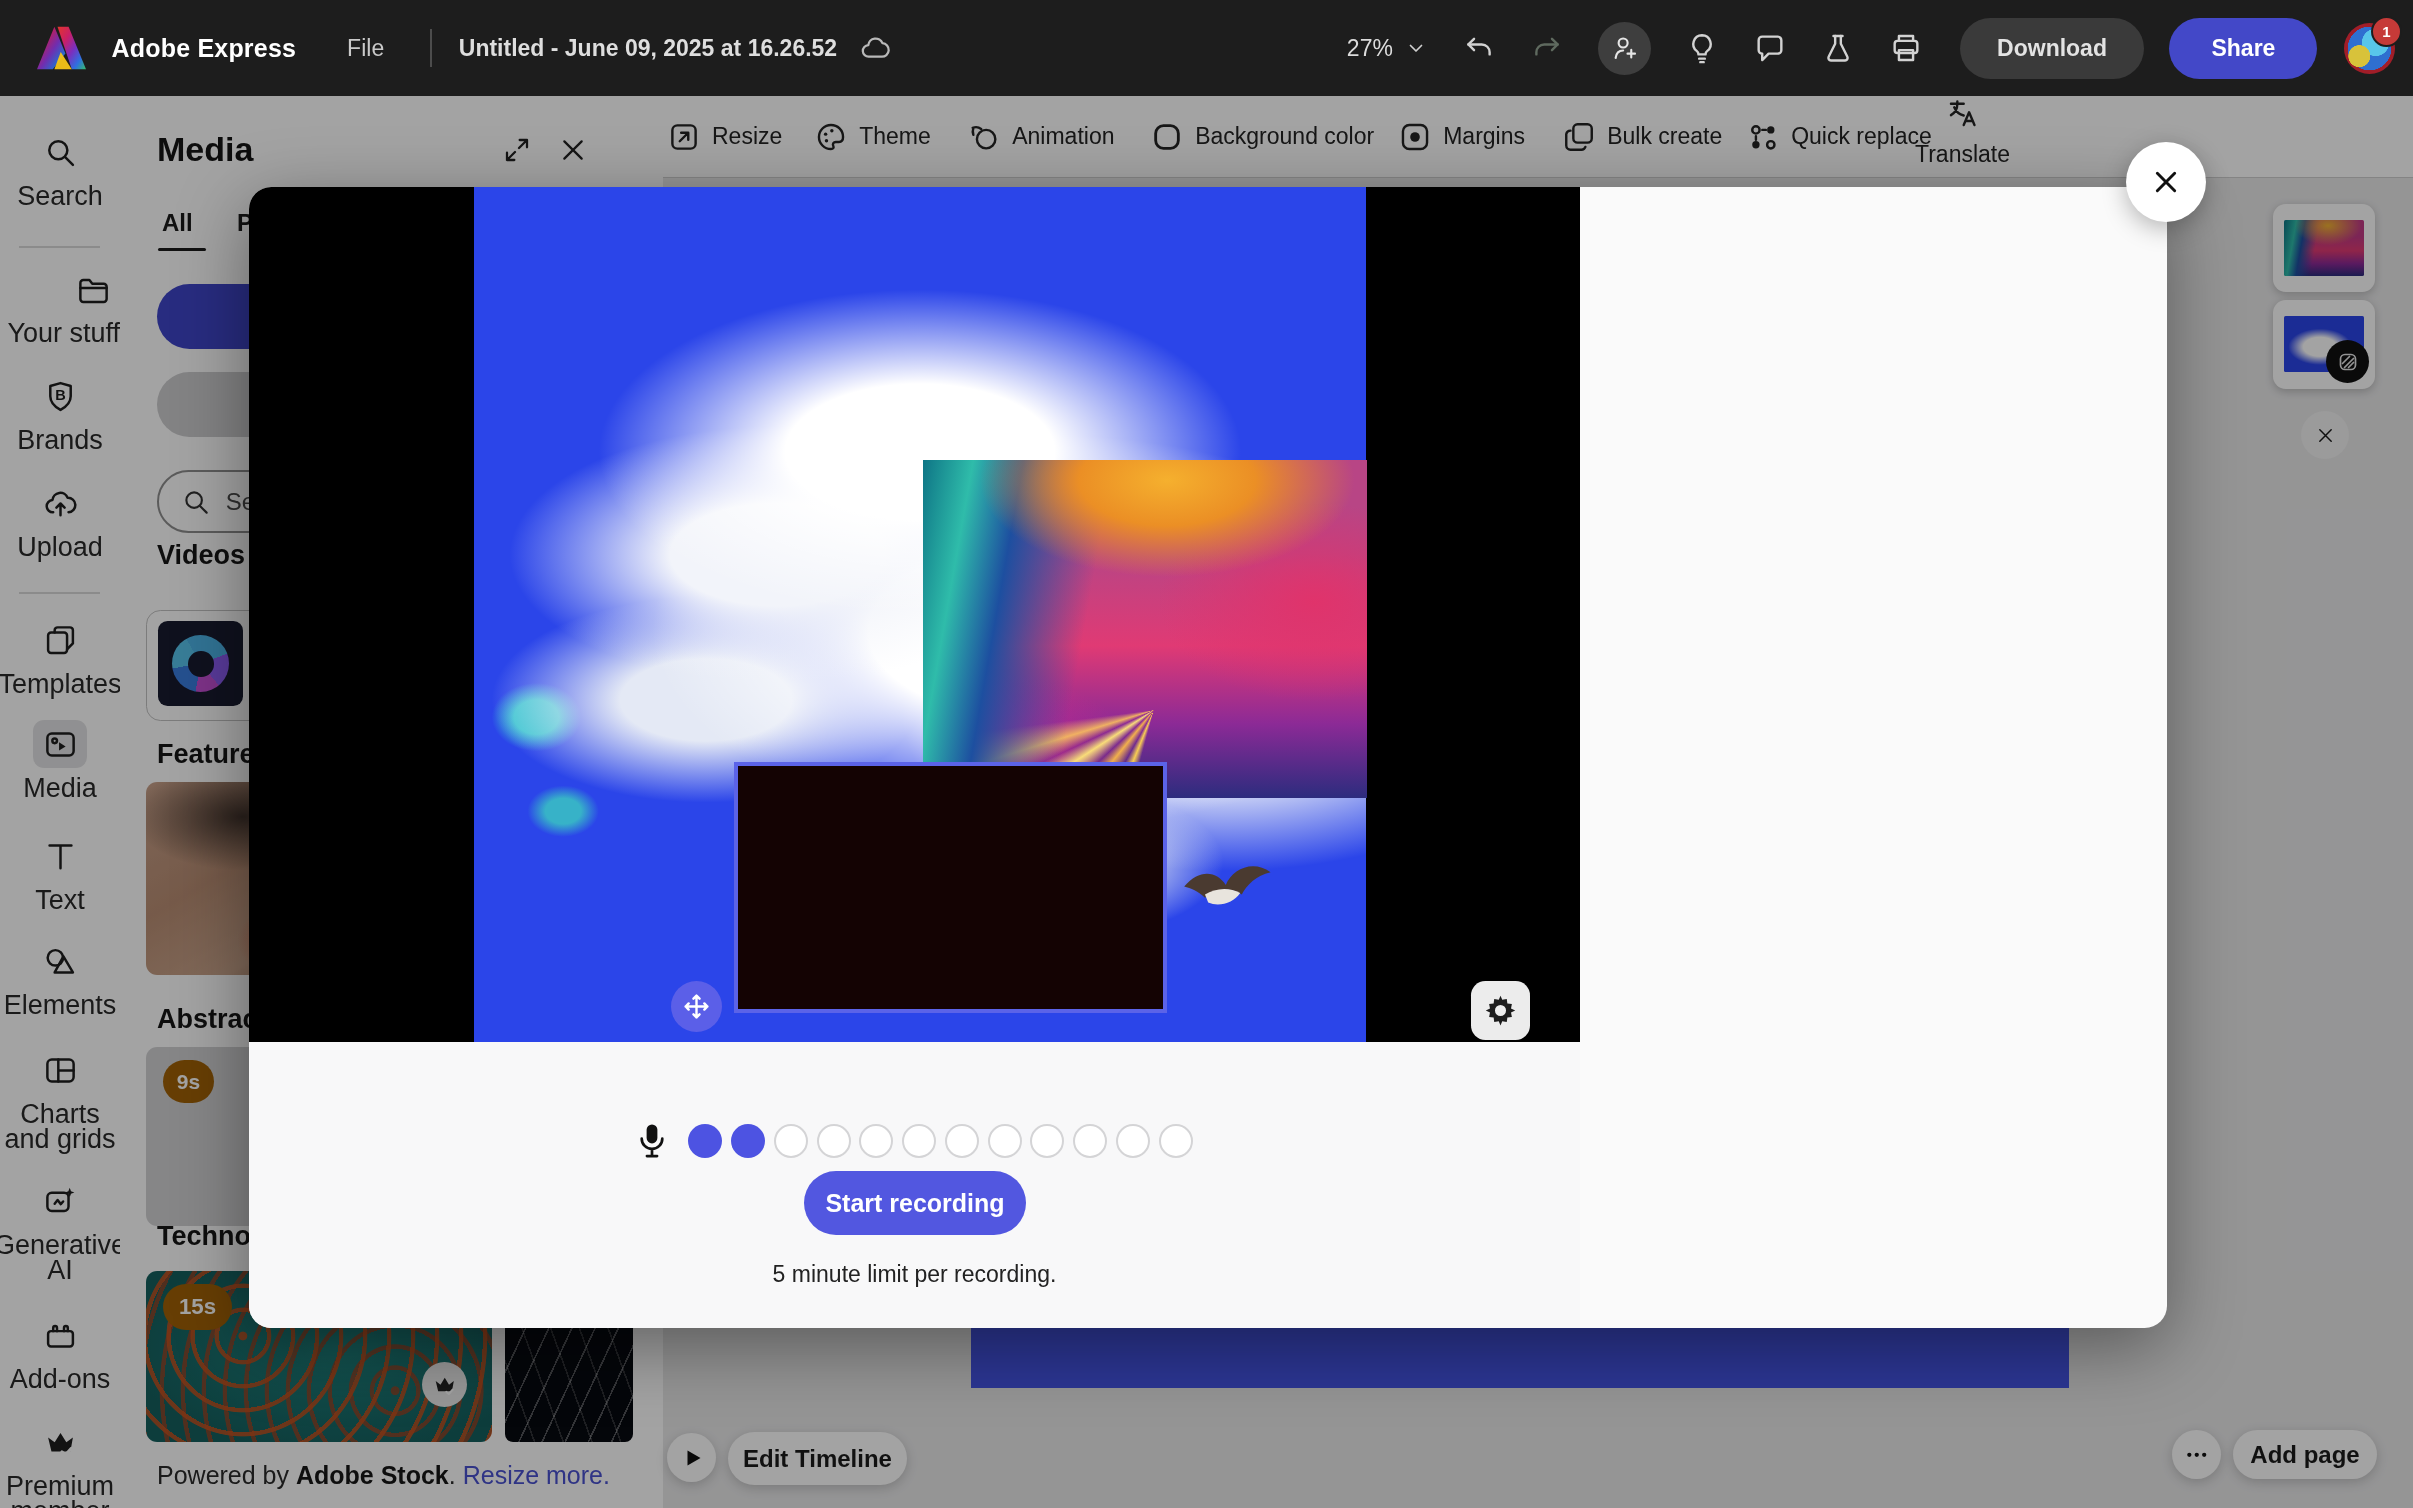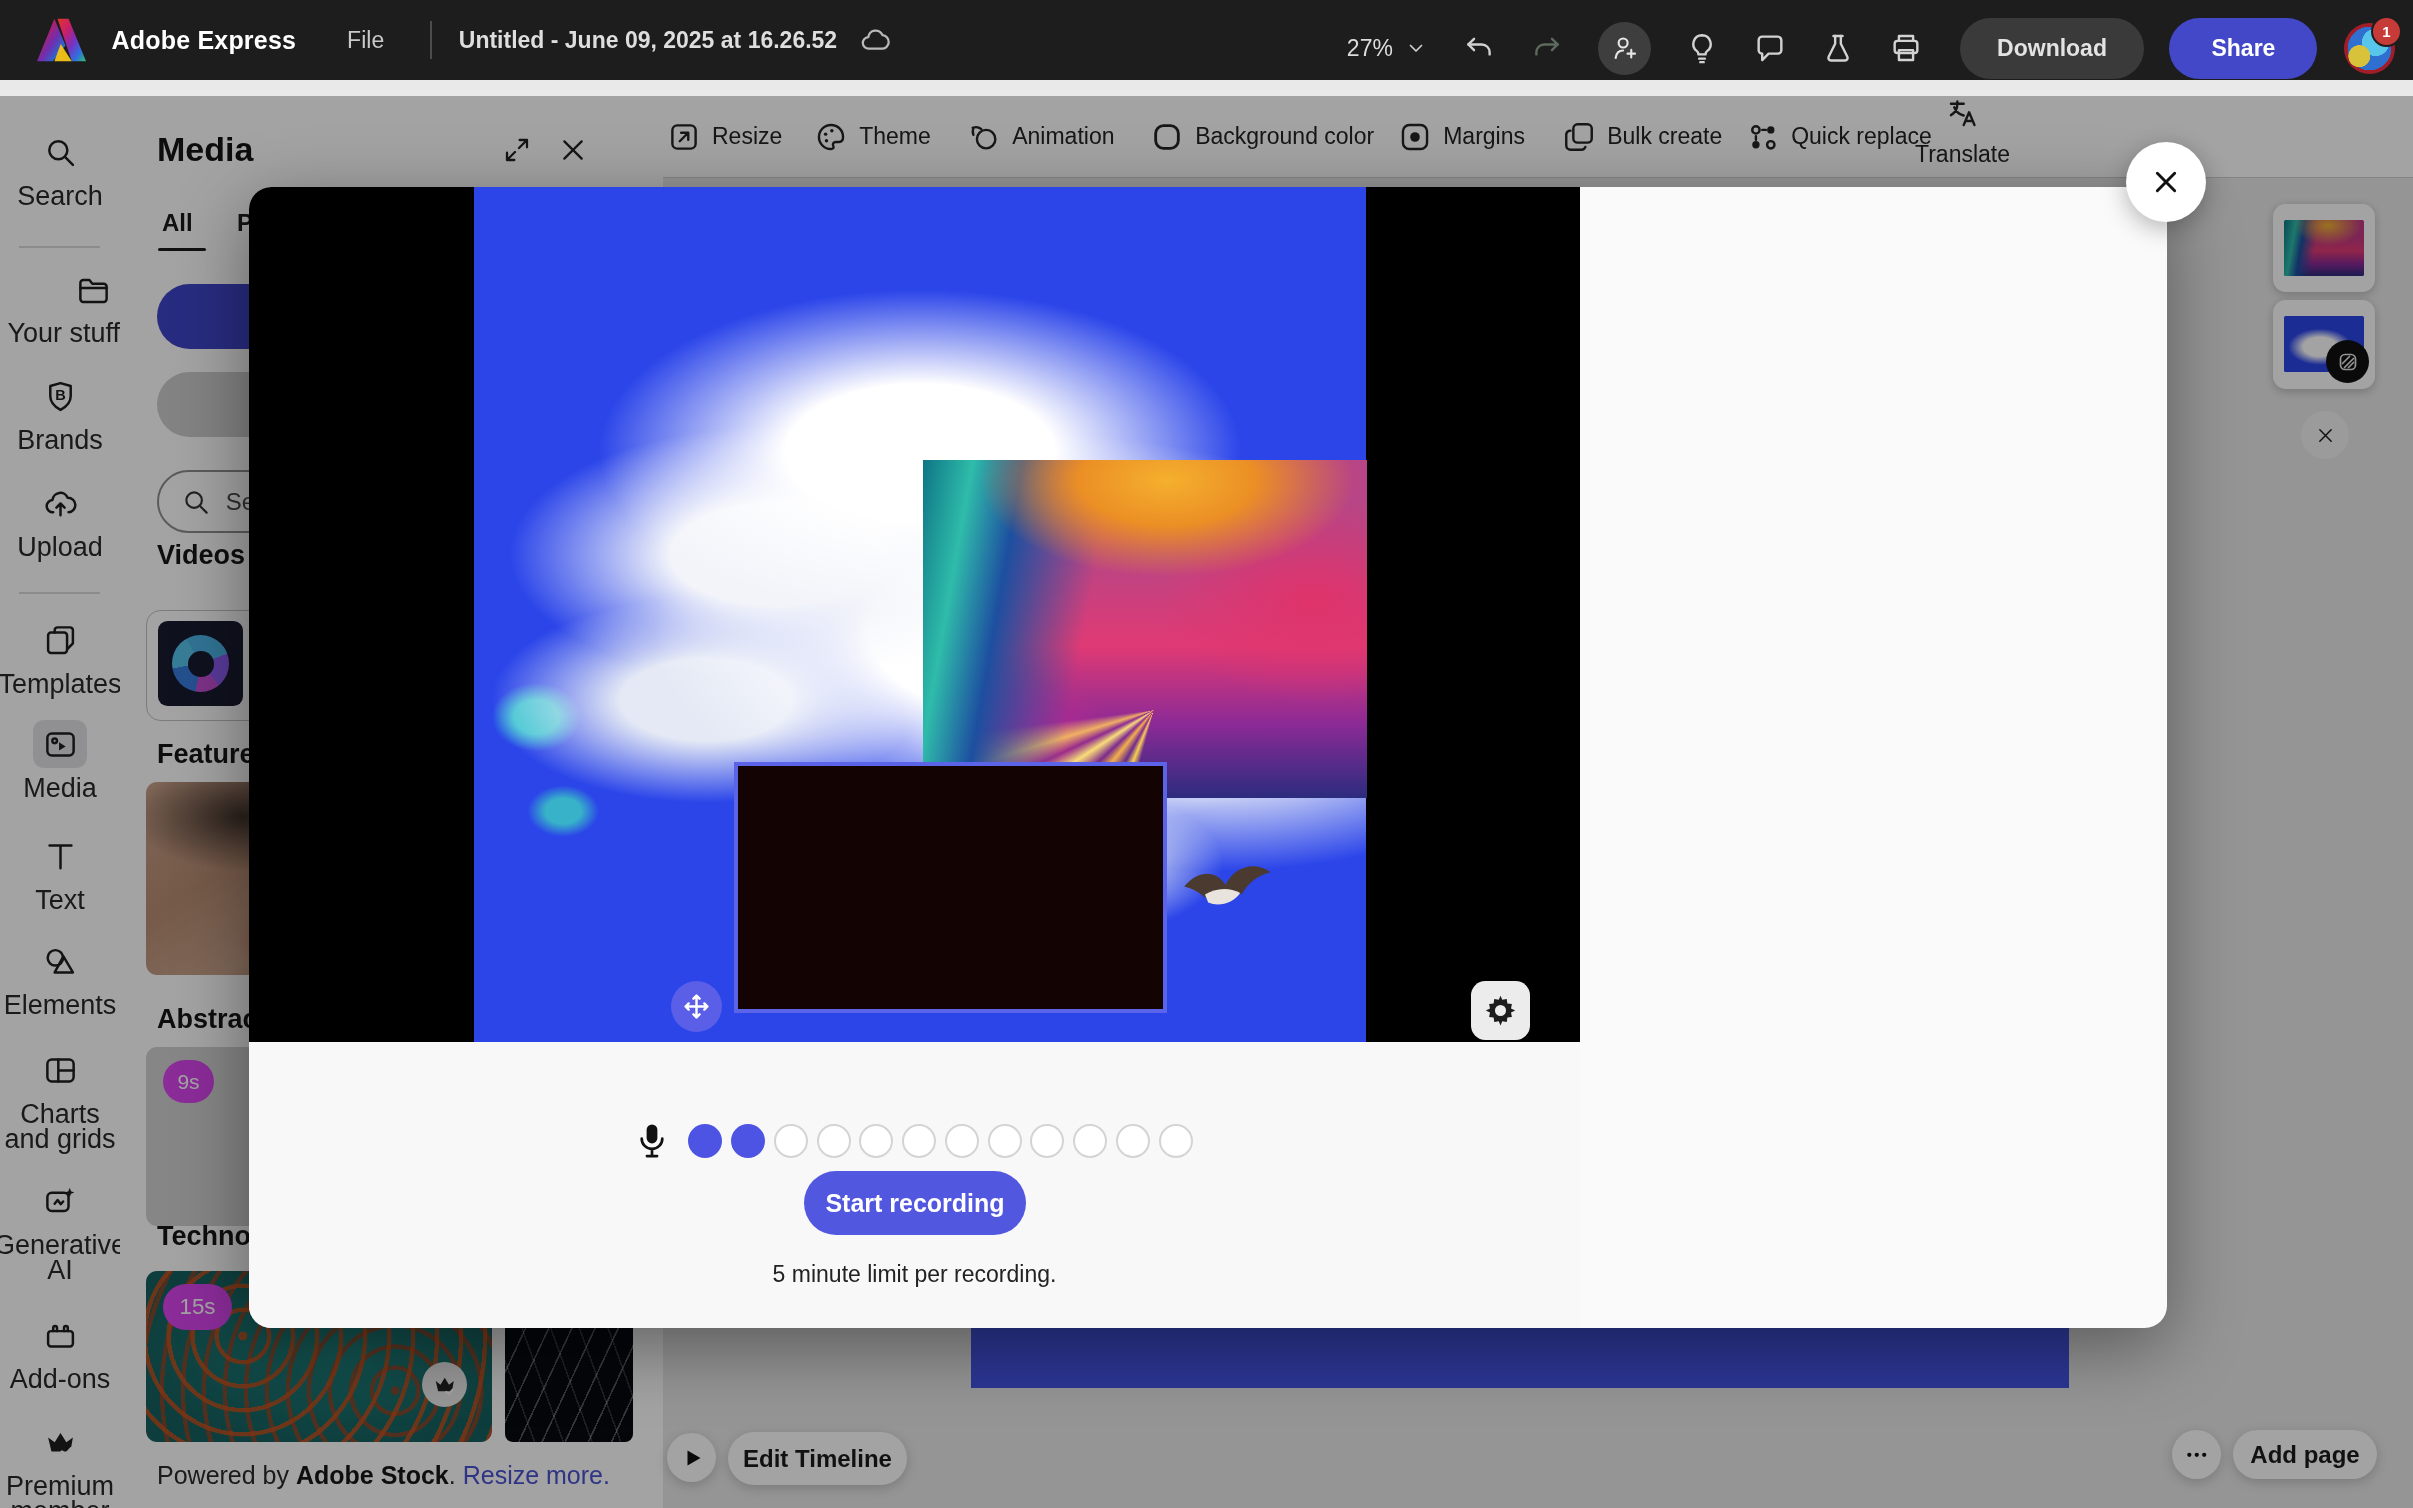--- a/index.html
+++ b/index.html
@@ -2,21 +2,21 @@
 <html style="font-size:12.8px"><head>
 <meta charset="utf-8">
 <style>
   html,body{margin:0;padding:0;background:#444;}
   .screen{position:relative;width:2413px;height:1508px;overflow:hidden;
     font-family:"Liberation Sans","DejaVu Sans",sans-serif;background:#e9e9ea;}
   .icon{display:inline-flex;align-items:center;justify-content:center;}
   .icon svg{width:100%;height:100%;fill:none;stroke:currentColor;stroke-width:1.7;stroke-linecap:round;stroke-linejoin:round;}
 
   
-  .topbar{position:absolute;left:0;top:0;width:2413px;height:80px;background:#1d1d1d;z-index:40;
+  .topbar{position:absolute;left:0;top:0;width:2413px;height:96px;background:#1d1d1d;z-index:40;
     display:flex;align-items:center;color:#e3e3e3;}
   .tb-left{display:flex;align-items:center;gap:0;}
   .logo{width:49px;height:46px;margin-left:37px;}
   .app-name{font-size:25px;font-weight:bold;color:#fff;margin-left:25.5px;letter-spacing:0.2px;}
   .menu-file{font-size:23px;color:#c9c9c9;margin-left:51px;}
   .tb-div{width:1.6px;height:38px;background:#4c4c4c;margin-left:46px;}
   .doc-title{font-size:23px;color:#dedede;margin-left:27px;font-weight:600;}
   .tb-cloud{width:35px;height:32px;color:#b9b9b9;margin-left:21px;}
   .tb-right{position:absolute;right:0;top:0;height:96px;display:flex;align-items:center;}
   .zoom-ctl{display:flex;align-items:center;gap:11.2px;font-size:23px;color:#dcdcdc;}
@@ -65,21 +65,21 @@
     display:flex;align-items:center;justify-content:center;}
   .ap-ring{width:57px;height:57px;border-radius:50%;position:relative;
     background:conic-gradient(#4db4e8 0 70deg,#8a5cf0 70deg 140deg,#c44fd4 140deg 190deg,#3b7de0 190deg 260deg,#58c4ec 260deg 330deg,#4db4e8 330deg);}
   .ap-ring:after{content:"";position:absolute;left:16px;top:16px;width:25.5px;height:25.5px;border-radius:50%;background:#181b30;}
   .thumb{position:absolute;border-radius:11.2px;}
   .eye-thumb{left:26px;top:686px;width:255px;height:193px;
     background:radial-gradient(46% 34% at 68% 82%,#d64429 0%,rgba(214,68,41,0) 70%),
                radial-gradient(70% 45% at 38% 18%,#41332c 0%,rgba(65,51,44,0) 62%),
                linear-gradient(150deg,#c7a089 0%,#b98e74 40%,#caa58c 70%,#8f6a52 100%);}
   .abs-thumb{left:26px;top:951px;width:255px;height:179px;background:#d2d2d4;}
-  .dur-badge{position:absolute;background:#d946ef;color:#fff;font-weight:normal;border-radius:25.5px;
+  .dur-badge{position:absolute;background:#a16207;color:#fff;font-weight:bold;border-radius:25.5px;
     display:flex;align-items:center;justify-content:center;}
   .tech-thumb{left:26px;top:1175px;width:346px;height:171px;
     background:repeating-radial-gradient(circle at 28% 38%,rgba(196,82,31,.85) 0 4px,rgba(196,82,31,0) 4.8px 24px),
                repeating-radial-gradient(circle at 72% 70%,rgba(171,64,28,.7) 0 4px,rgba(171,64,28,0) 4.8px 21px),
                radial-gradient(60% 60% at 55% 45%,#1f8480 0%,#15605f 100%);}
   .streak-thumb{left:385px;top:1175px;width:128px;height:171px;border-radius:8px;
     background:repeating-linear-gradient(115deg,rgba(255,255,255,.30) 0 1.6px,transparent 1.6px 21px),
                repeating-linear-gradient(70deg,rgba(255,255,255,.16) 0 1.6px,transparent 1.6px 27px),#070a10;}
   .crown-badge{position:absolute;left:302px;top:1266px;width:45px;height:45px;border-radius:50%;background:#ececec;
     display:flex;align-items:center;justify-content:center;color:#222;}

